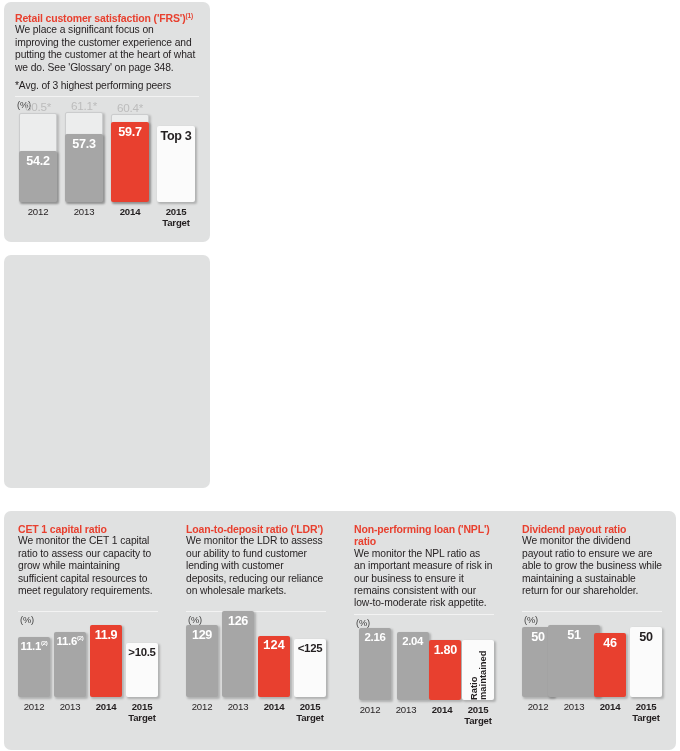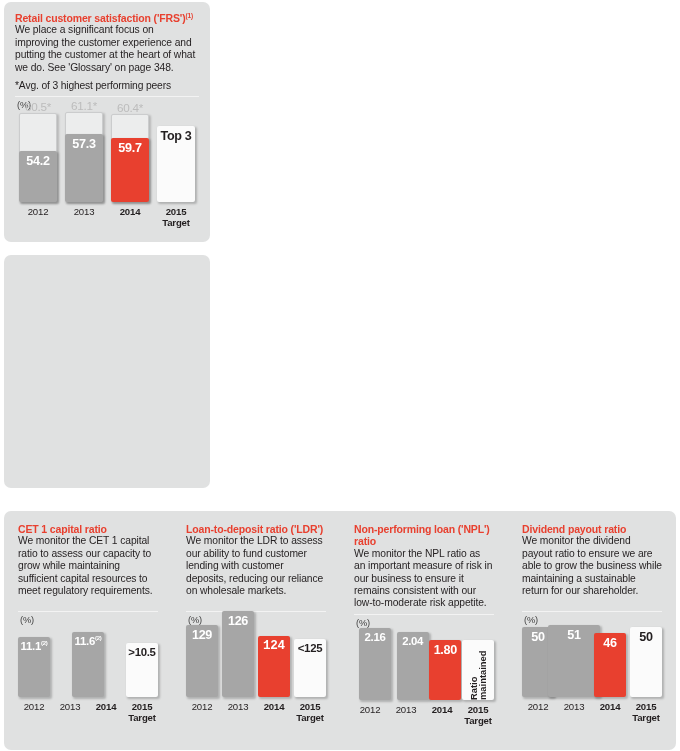--- a/index.html
+++ b/index.html
@@ -241,21 +241,21 @@
           <div class="peer-label">61.1*</div>
           <div class="stack-fill grey" style="height:68px;">
             <span class="bar-value">57.3</span>
           </div>
         </div>
       </div>
 
       <div class="bar-col" style="width:38px;">
         <div class="stack" style="width:38px; height:88px;">
           <div class="peer-label">60.4*</div>
-          <div class="stack-fill red" style="height:64px;justify-content:center;">
+          <div class="stack-fill red" style="height:80px;justify-content:center;">
             <span class="bar-value">59.7</span>
           </div>
         </div>
       </div>
 
       <div class="bar-col" style="width:38px;">
         <div class="bar white" style="width:38px; height:76px;">
           <span class="bar-value dark" style="line-height:12px;">Top 3</span>
         </div>
       </div>
@@ -293,20 +293,25 @@
             <div class="bar grey" style="width:32px; height:60px;">
               <span class="bar-value small"><span>11.1</span><sup>(2)</sup></span>
             </div>
           </div>
           <div class="bar-col" style="width:32px;">
             <div class="bar grey" style="width:32px; height:65px;">
               <span class="bar-value small"><span>11.6</span><sup>(2)</sup></span>
             </div>
           </div>
           <div class="bar-col" style="width:32px;">
+            <div class="bar red" style="width:32px; height:72px;">
+              <span class="bar-value">11.9</span>
+            </div>
+          </div>
+          <div class="bar-col" style="width:32px;">
             <div class="bar white" style="width:32px; height:54px;">
               <span class="bar-value dark small">&gt;10.5</span>
             </div>
           </div>
         </div>
 
         <div class="ticks">
           <div class="tick" style="width:32px;">2012</div>
           <div class="tick" style="width:32px;">2013</div>
           <div class="tick bold" style="width:32px;">2014</div>

